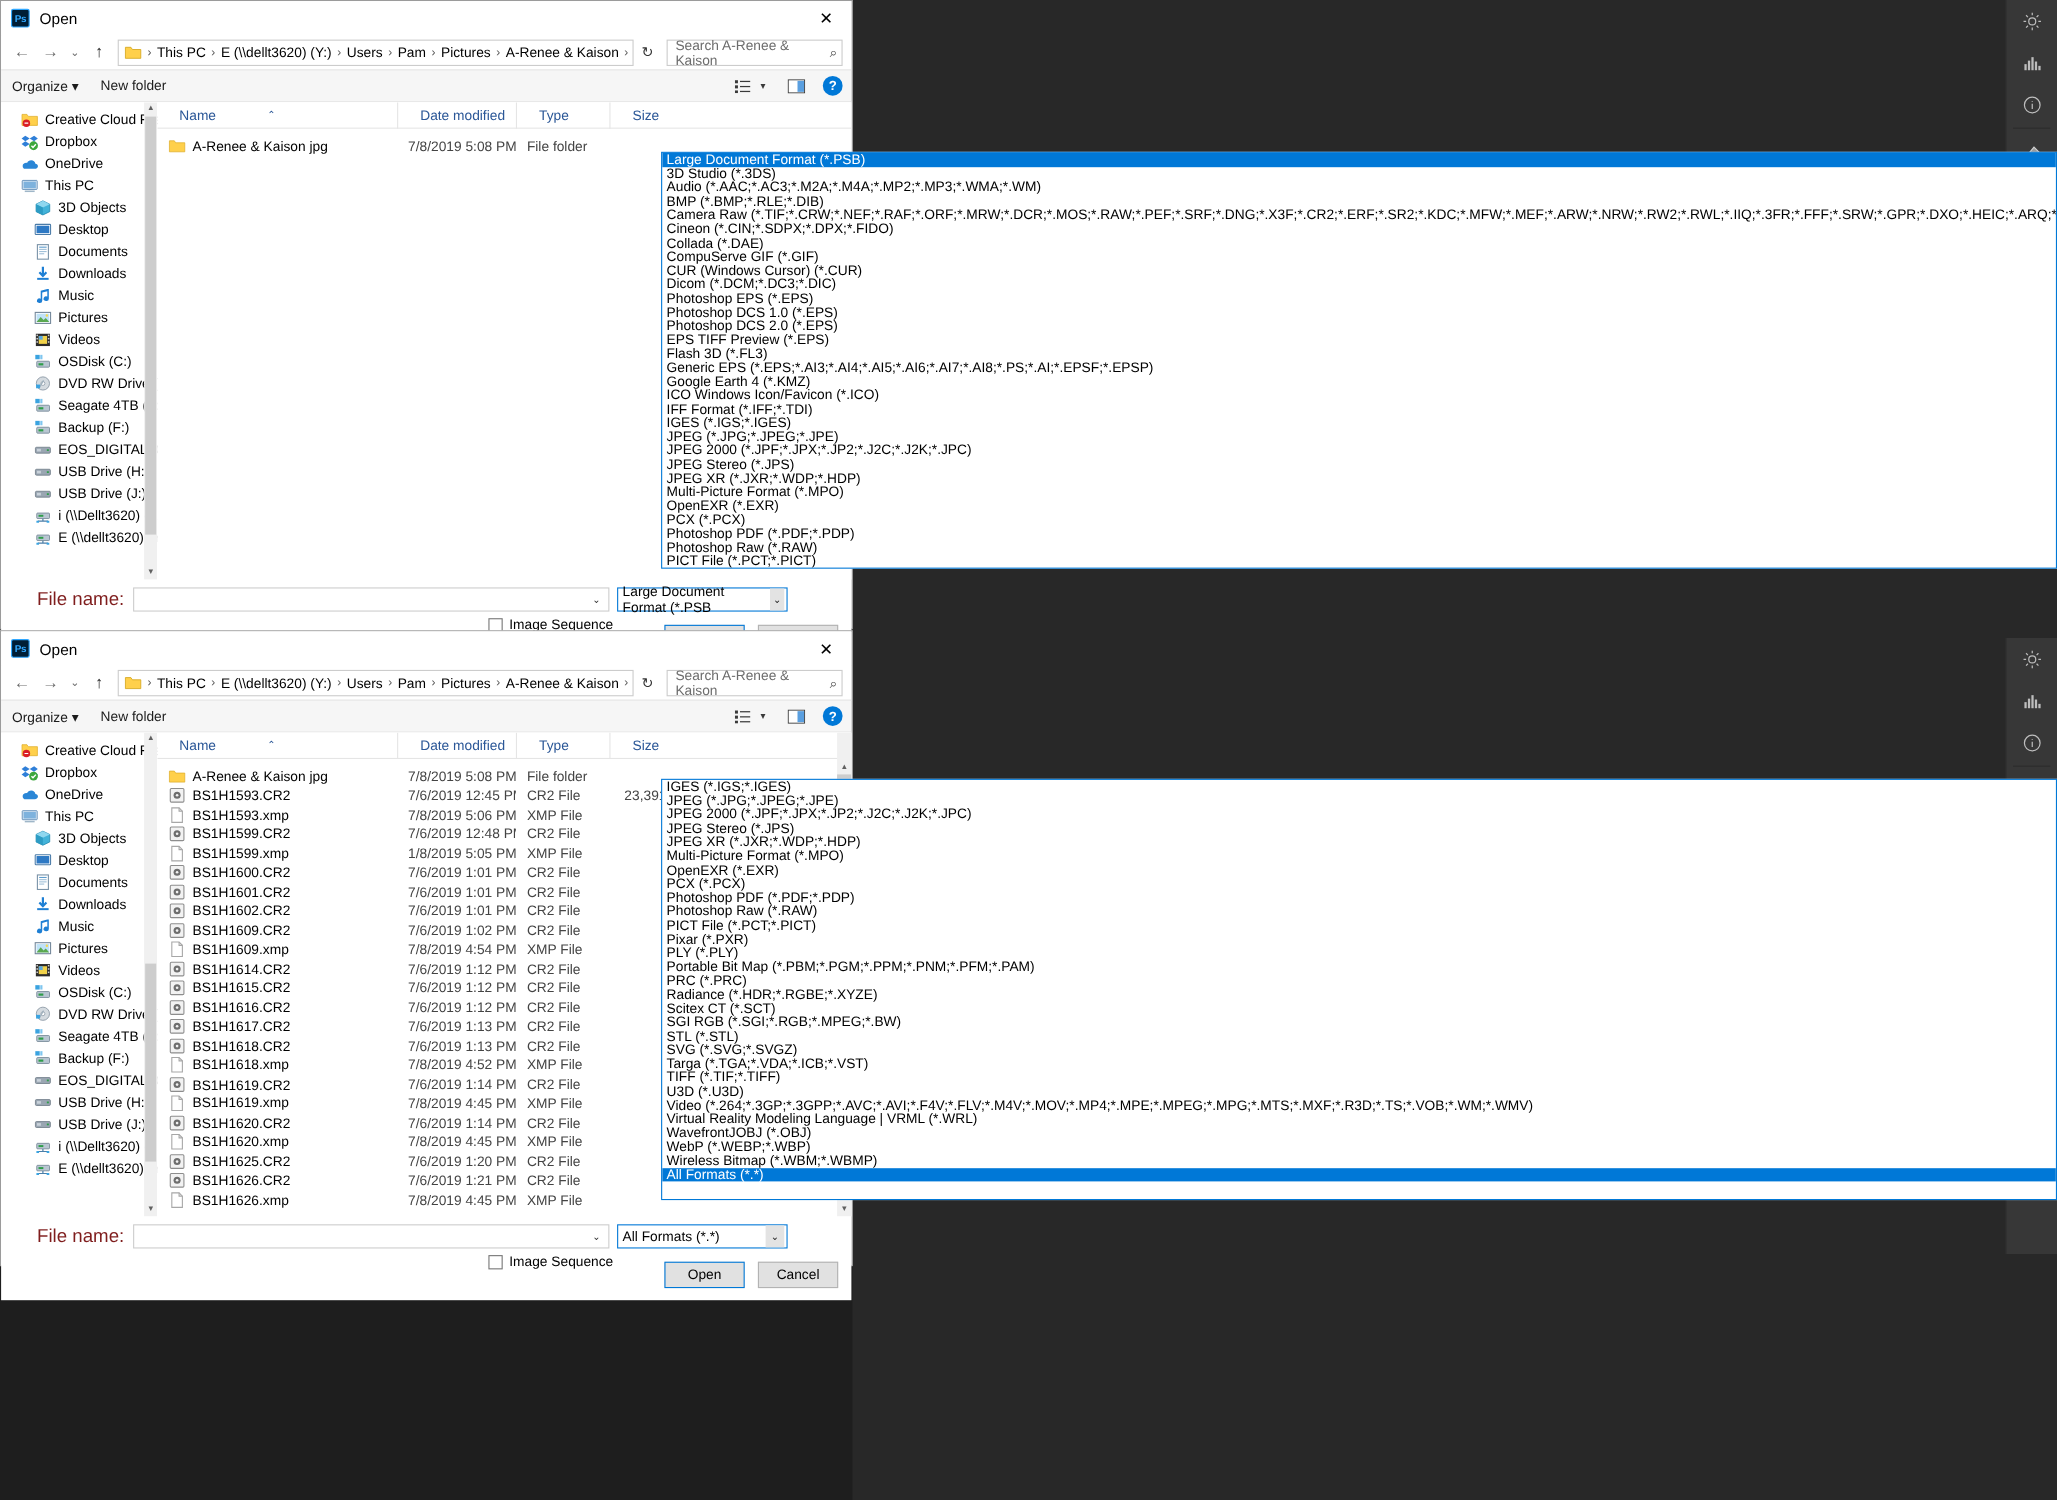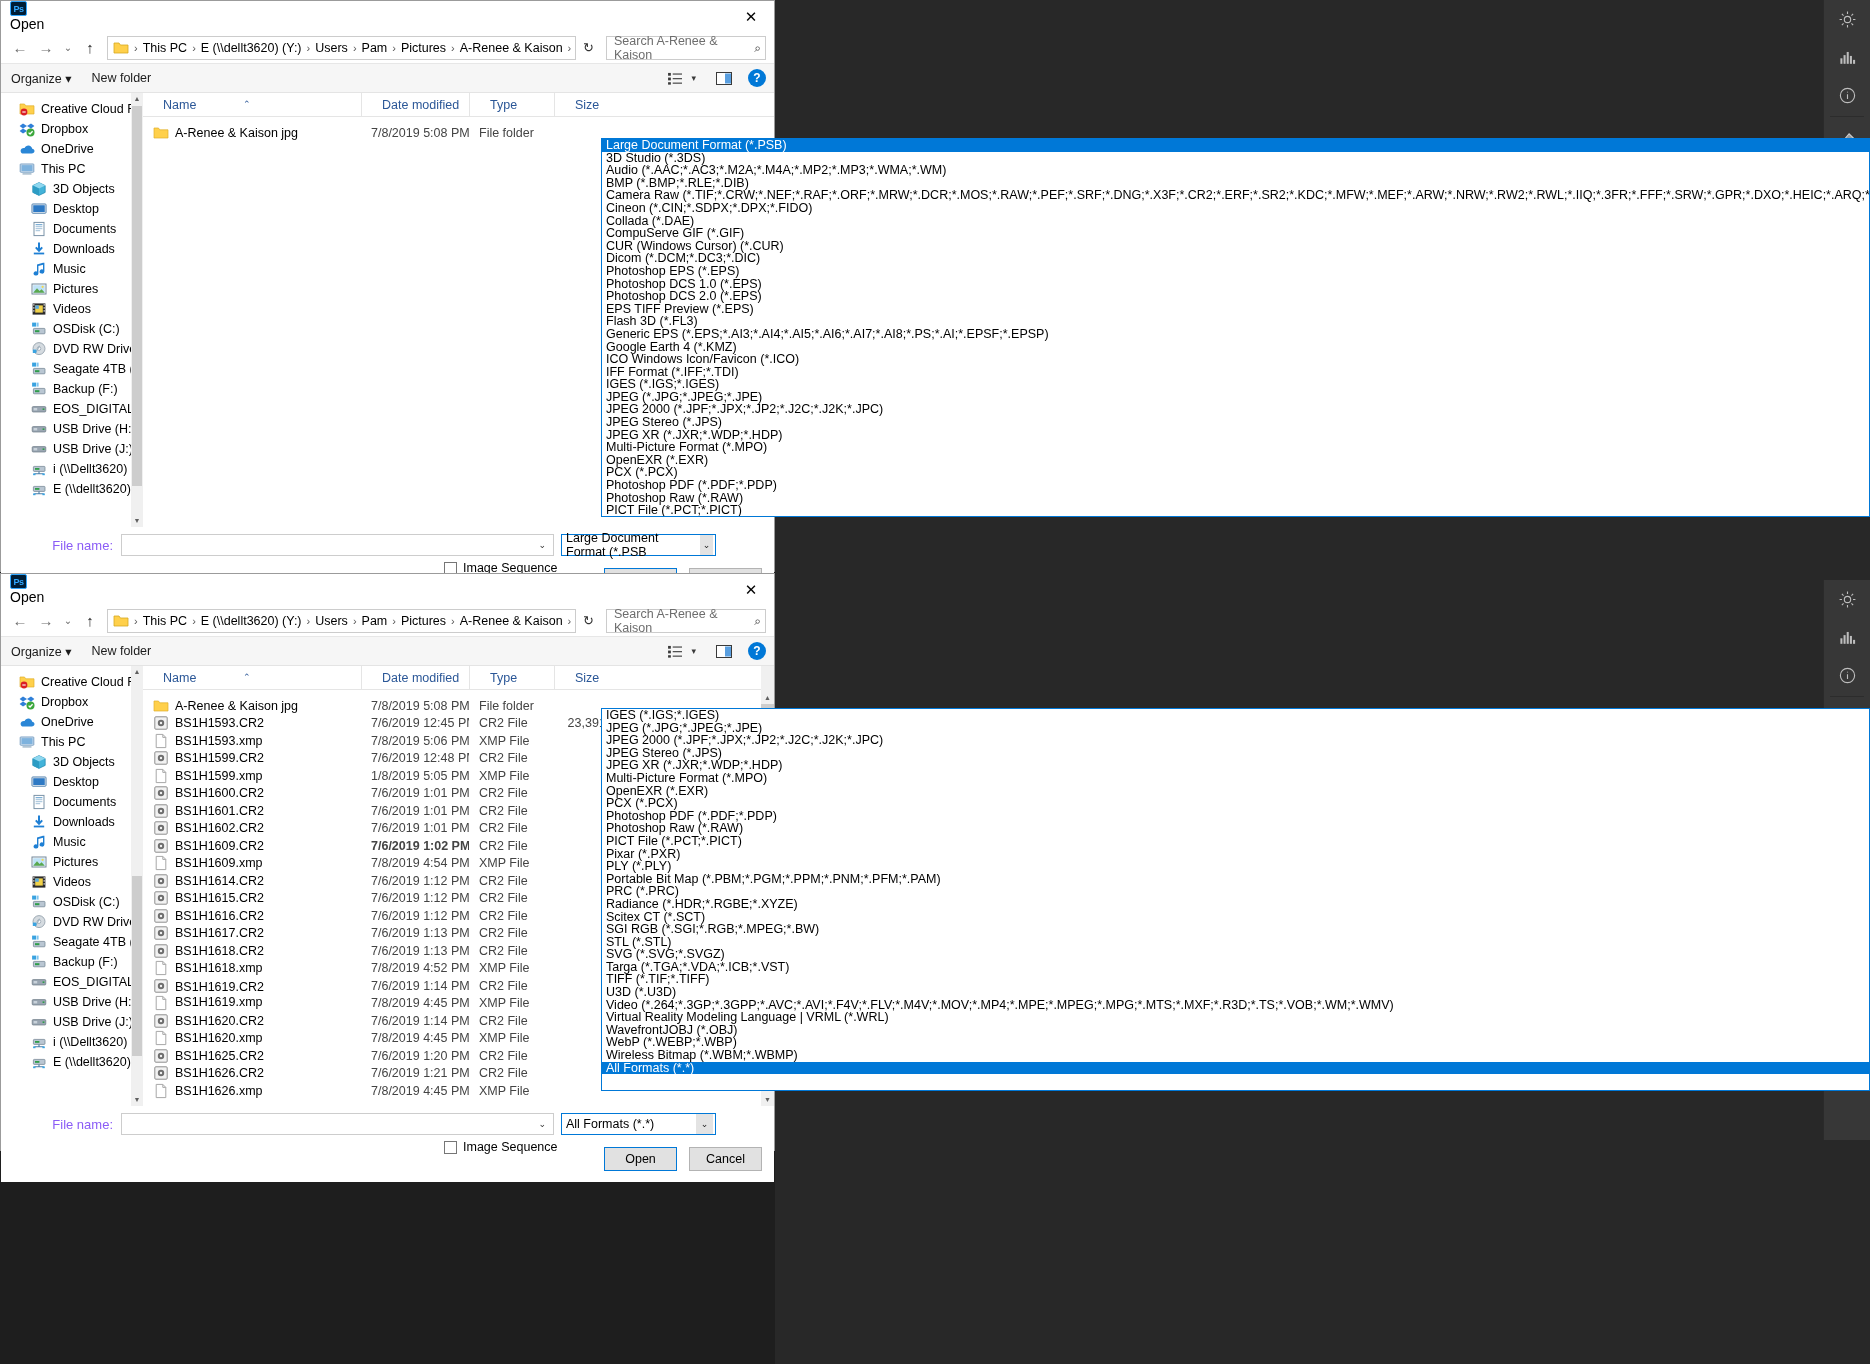--- a/index.html
+++ b/index.html
@@ -31,25 +31,24 @@
     position: absolute;
     background: #ffffff;
     border: 1px solid #9b9b9b;
     box-shadow: 0 0 0 0 rgba(0,0,0,0);
     font-size: 13px;
     color: #000;
   }
   .dlg-title {
     height: 31px;
     background: #ffffff;
-    display: flex; align-items: flex-start;
+    display: flex; align-items: center;
     padding: 0 0 0 9px;
     position: relative;
     border-bottom: none;
-    flex-direction: column;
   }
   .ps-badge {
     width: 17px; height: 17px; border-radius: 2px;
     background: #001e36; border: 1px solid #31a8ff;
     color: #31a8ff; font-size: 9px; font-weight: bold;
     display: flex; align-items: center; justify-content: center;
     margin-right: 9px; letter-spacing: -0.5px;
     font-family: "Liberation Sans", sans-serif;
   }
   .dlg-title-text { font-size: 14px; color: #000; }
@@ -170,21 +169,21 @@
   .list-scroll {
     position: absolute; right: 0; top: 0; bottom: 0; width: 13px;
     background: #f0f0f0;
   }
   .list-scroll .thumb { position: absolute; left: 0; width: 13px; background: #cdcdcd; }
   .list-scroll .arr { position: absolute; left: 0; width: 13px; height: 13px; font-size: 7px; color: #606060; text-align: center; line-height: 13px; }
 
   
   .dlg-footer { background: #fff; position: relative; }
   .fn-row { display: flex; align-items: center; height: 30px; padding-left: 10px; }
-  .fn-label { font-size: 13px; width: 110px; text-align: right; padding-right: 8px; color: #8b5cf6; }
+  .fn-label { font-size: 17px; width: 110px; text-align: right; padding-right: 8px; color: #7f1d1d; }
   .fn-input {
     height: 22px; border: 1px solid #cdcdcd; background: #fff;
     display: flex; align-items: center; padding: 0 2px 0 4px;
     font-size: 12.5px;
   }
   .fn-input .caret { margin-left: auto; font-size: 9px; color: #333; padding: 0 5px; }
   .combo {
     height: 22px; border: 1px solid #0078d7; background: #fff;
     display: flex; align-items: center; padding: 0 2px 0 4px;
     font-size: 12.5px; color: #000;
@@ -993,21 +992,21 @@
             </div>
             <div class="frow">
               <div class="fcell" style="width: 218px; display: flex; align-items: center;">
                 <span class="fico"><svg width="16" height="16" viewBox="0 0 16 16">
                     <rect x="1.8" y="1.8" width="12.4" height="12.4" rx="1" fill="#f2f2f2" stroke="#8d8d8d" stroke-width="1"></rect>
                     <circle cx="8" cy="8" r="3.2" fill="#6e6e6e"></circle>
                     <circle cx="8" cy="8" r="1.2" fill="#f2f2f2"></circle>
                   </svg></span>
                 <span>BS1H1609.CR2</span>
               </div>
-              <div class="fcell date" style="width: 108px; font-weight: bold;">7/6/2019 1:02 PM</div>
+              <div class="fcell date" style="width: 108px;">7/6/2019 1:02 PM</div>
               <div class="fcell type" style="width: 85px;">CR2 File</div>
               <div class="fcell size" style="width: 86px;">24</div>
             </div>
             <div class="frow">
               <div class="fcell" style="width: 218px; display: flex; align-items: center;">
                 <span class="fico"><svg width="16" height="16" viewBox="0 0 16 16">
                     <path d="M3.2 1.4h6.6l3 3v10.2H3.2z" fill="#fff" stroke="#a7a7a7" stroke-width="1"></path>
                     <path d="M9.8 1.4v3h3" fill="none" stroke="#a7a7a7" stroke-width="1"></path>
                   </svg></span>
                 <span>BS1H1609.xmp</span>

